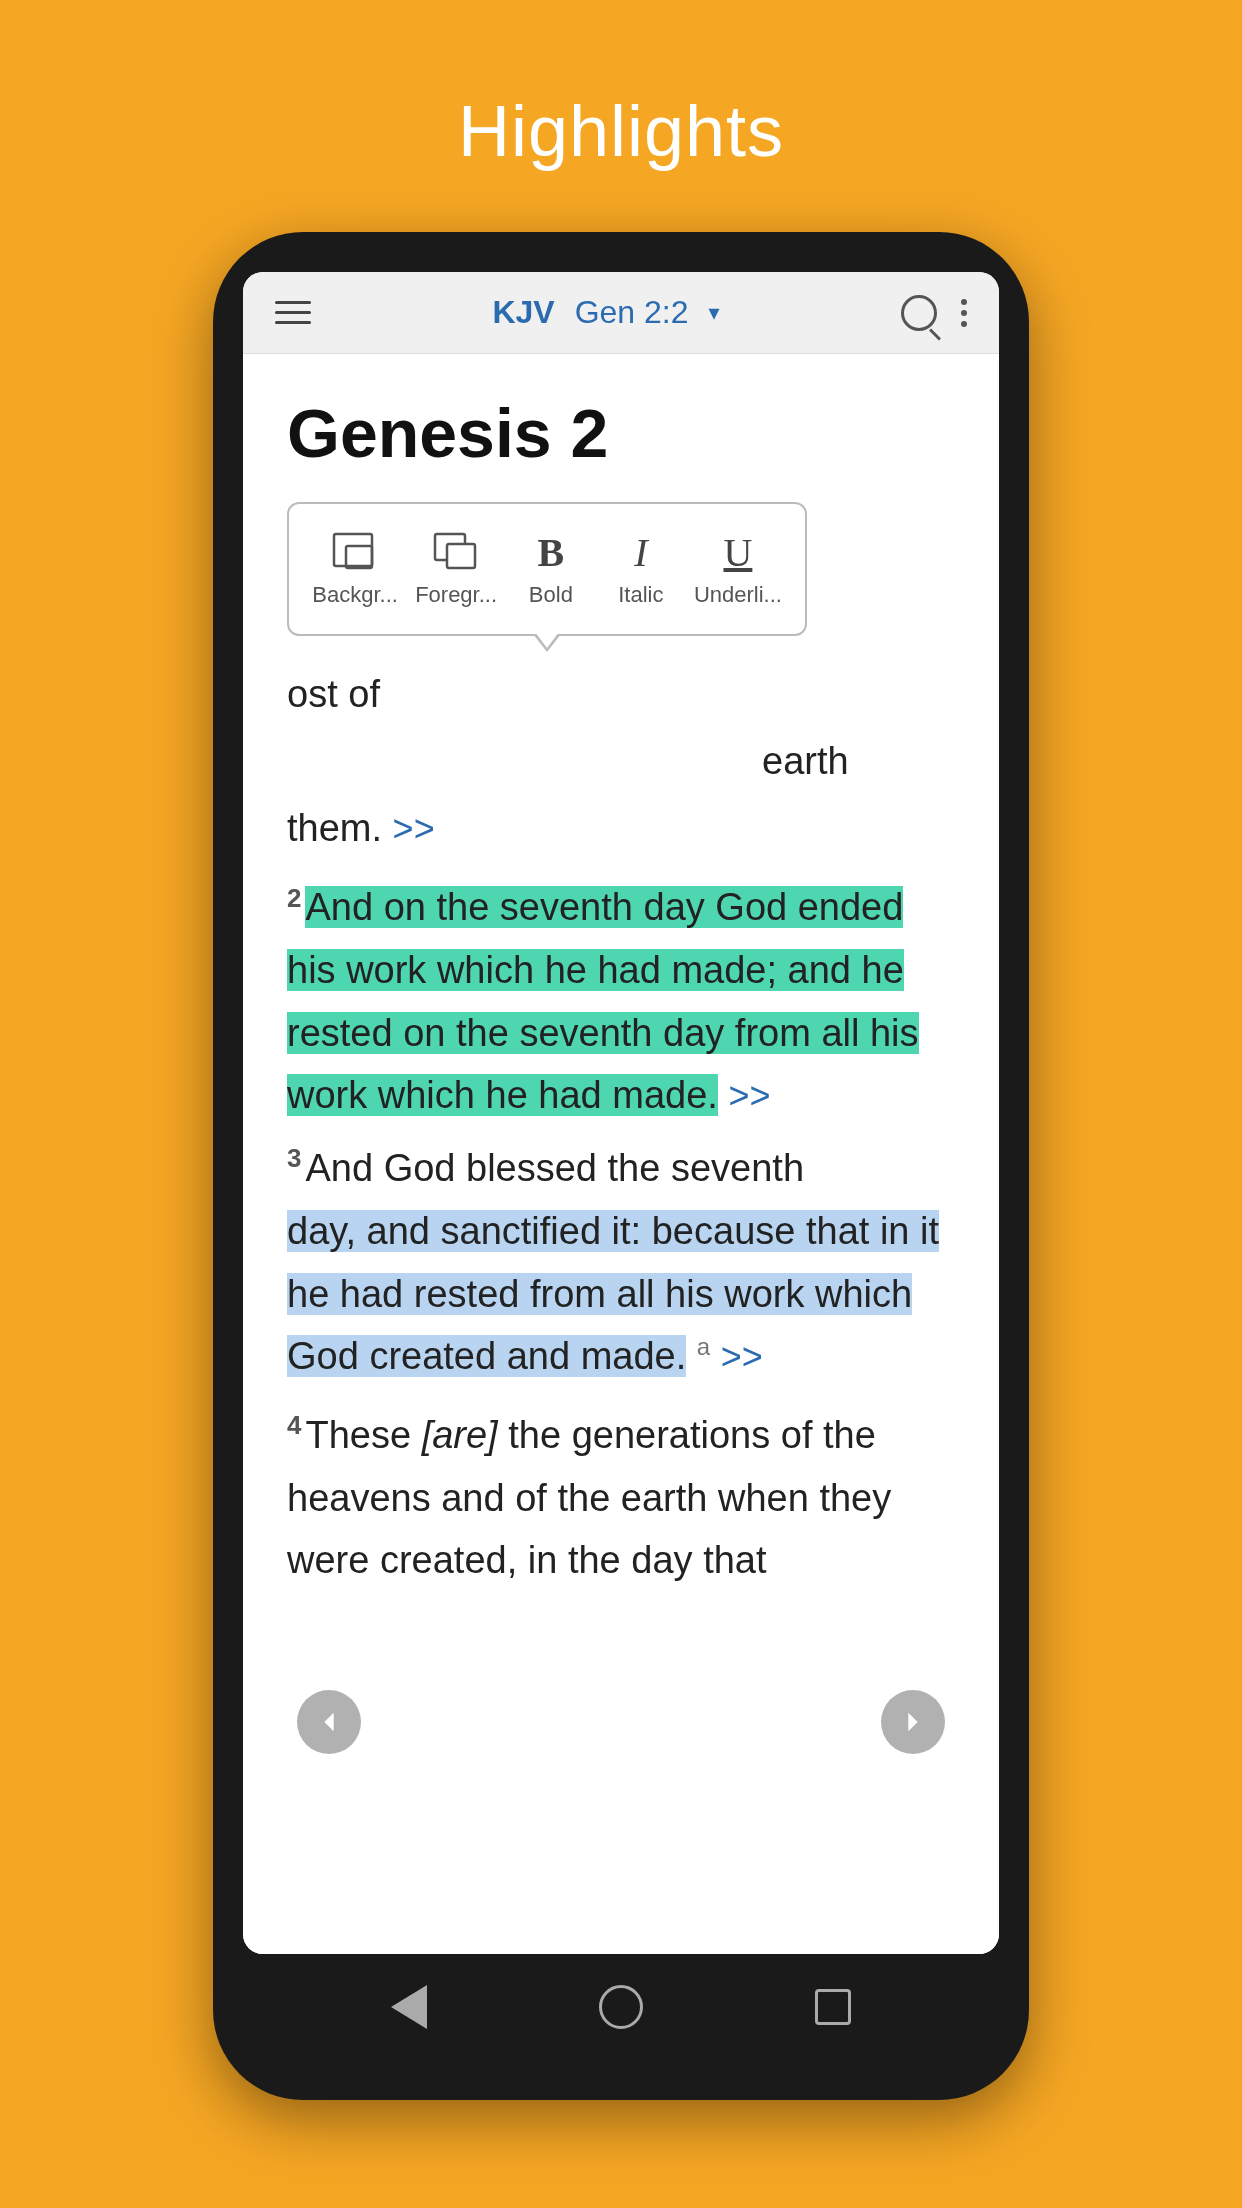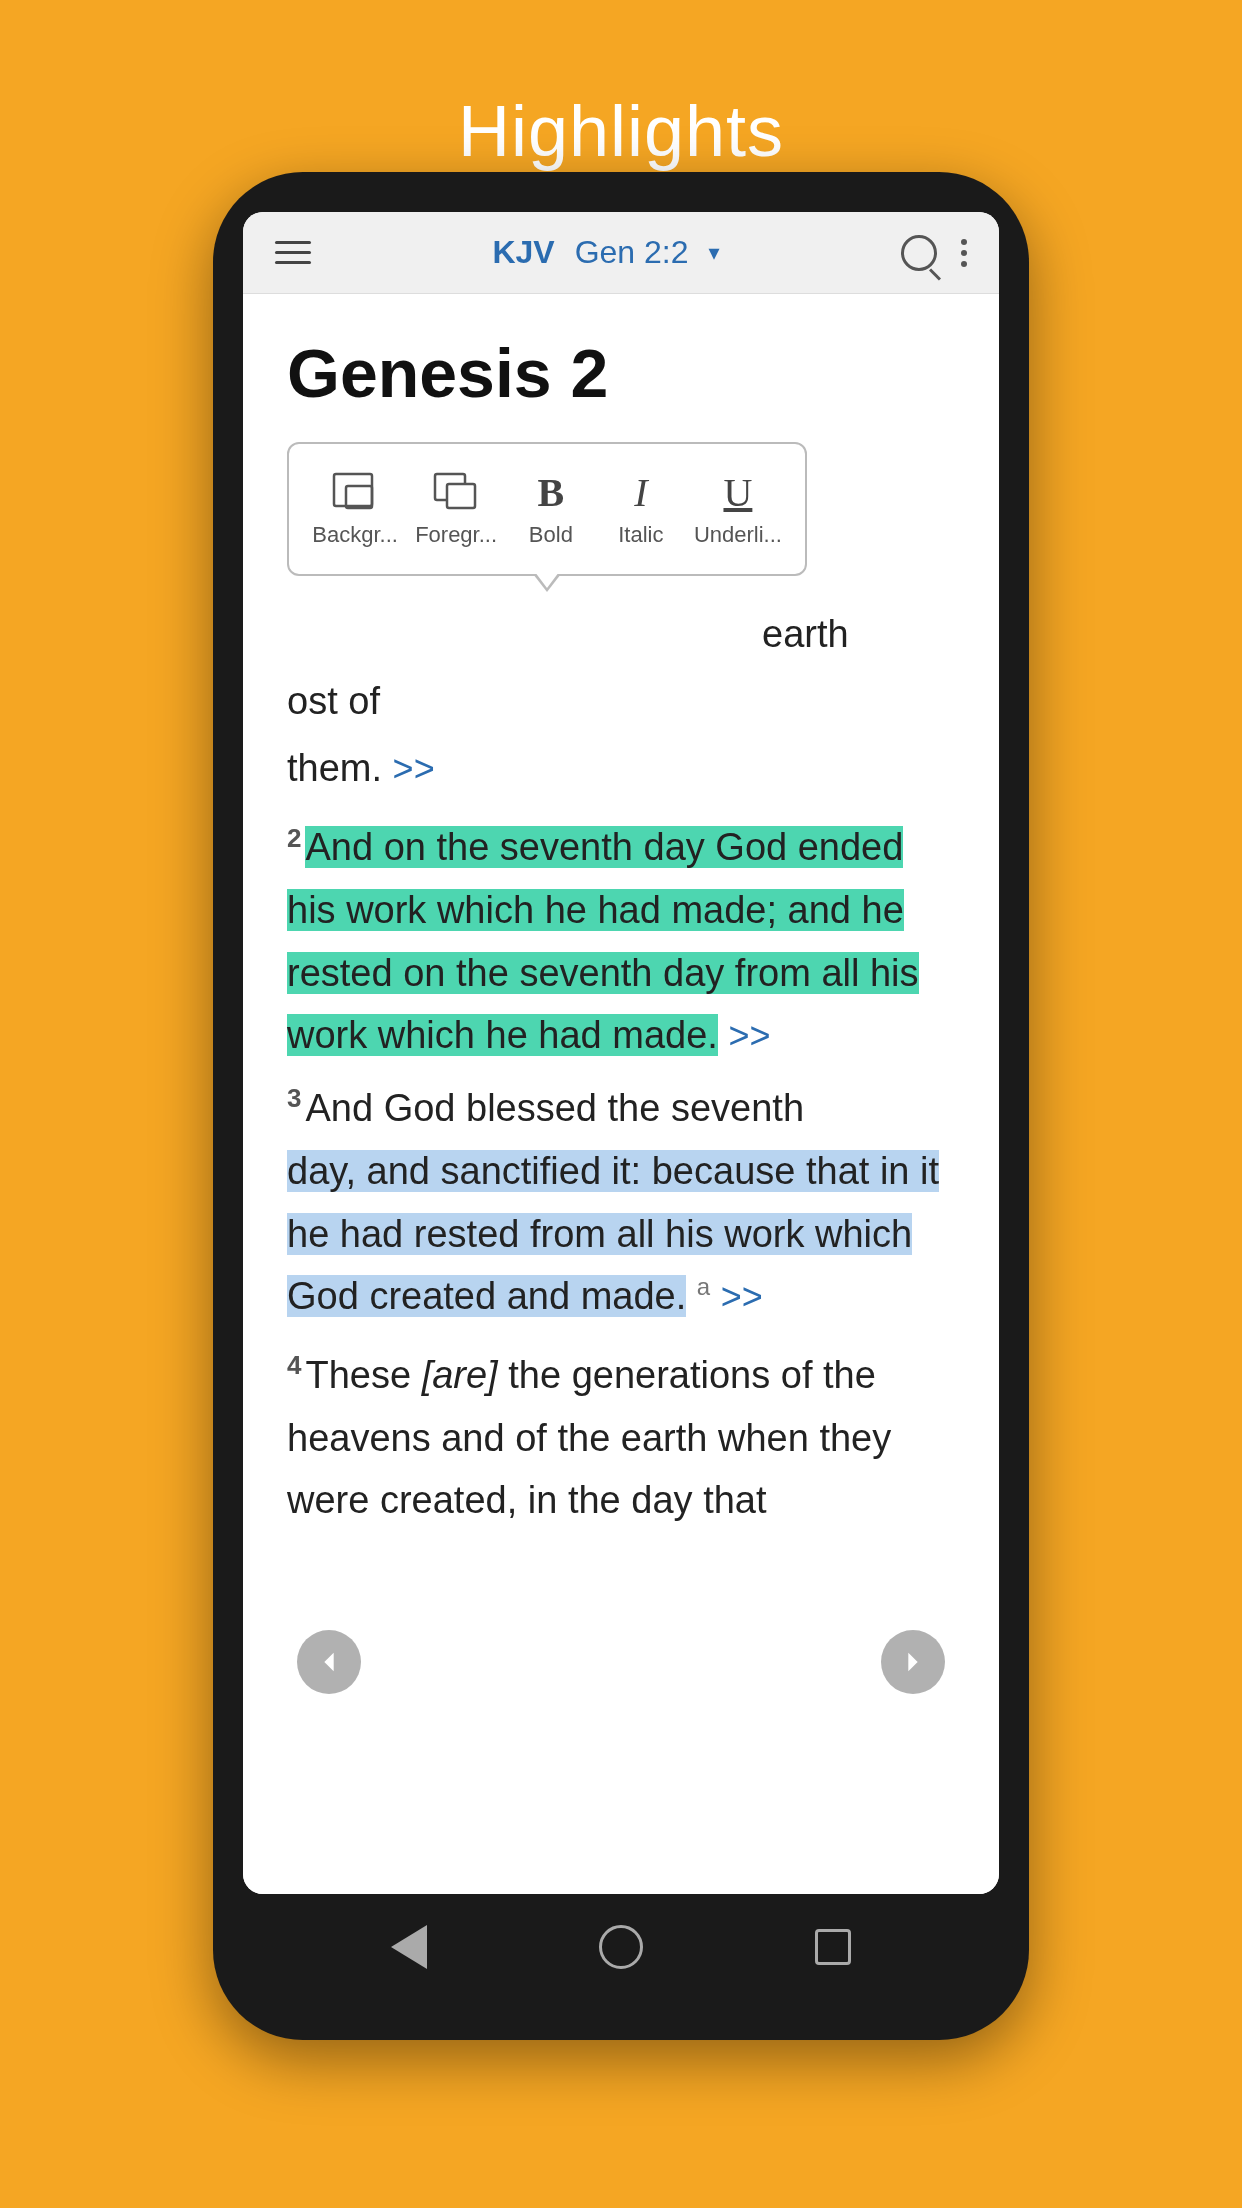--- a/index.html
+++ b/index.html
@@ -13,20 +13,21 @@
       align-items: center;
       font-family: 'Helvetica Neue', Arial, sans-serif;
       overflow: hidden;
     }
 
     .page-title {
       color: white;
       font-size: 72px;
       font-weight: 300;
       margin-top: 90px;
+      margin-bottom: 60px;
       letter-spacing: 1px;
       text-align: center;
     }
 
     .phone-container {
       width: 816px;
       background: #1a1a1a;
       border-radius: 90px;
       padding: 40px 30px;
       box-shadow: 0 20px 60px rgba(0,0,0,0.4);
@@ -408,24 +409,24 @@
         </div>
 
         <div class="format-btn">
           <div class="format-btn-icon">
             <span style="font-size:40px; text-decoration:underline; color:#444; font-family:Georgia,serif;">U</span>
           </div>
           <span class="format-btn-label">Underli...</span>
         </div>
       </div>
 
+      <div class="partial-text">ost of</div>
       <div class="partial-text">
         &nbsp;&nbsp;&nbsp;&nbsp;&nbsp;&nbsp;&nbsp;&nbsp;&nbsp;&nbsp;&nbsp;&nbsp;&nbsp;&nbsp;&nbsp;&nbsp;&nbsp;&nbsp;&nbsp;&nbsp;&nbsp;&nbsp;&nbsp;&nbsp;&nbsp;&nbsp;&nbsp;&nbsp;&nbsp;&nbsp;&nbsp;&nbsp;&nbsp;&nbsp;&nbsp;&nbsp;&nbsp;&nbsp;&nbsp;&nbsp;&nbsp;&nbsp;&nbsp;&nbsp;&nbsp;earth
       </div>
-      <div class="partial-text">ost of</div>
       <div class="partial-text" style="margin-bottom:18px;">
         them. <a class="verse-link">&gt;&gt;</a>
       </div>
 
       <div class="verse-block">
         <sup class="verse-number">2</sup><span class="highlight-green">And on the seventh day God ended his work which he had made; and he rested on the seventh day from all his work which he had made.</span>
         <a class="verse-link">&gt;&gt;</a>
       </div>
 
       <div class="verse-block">

